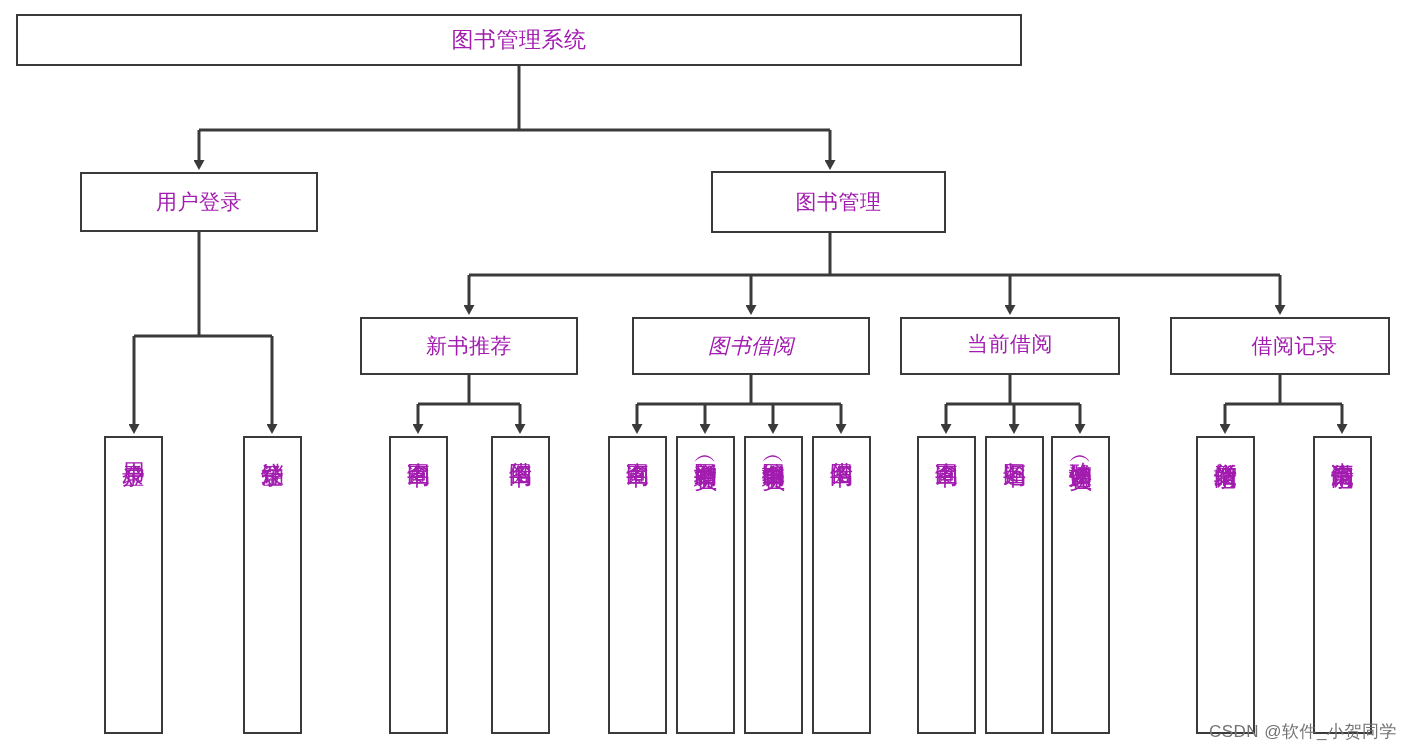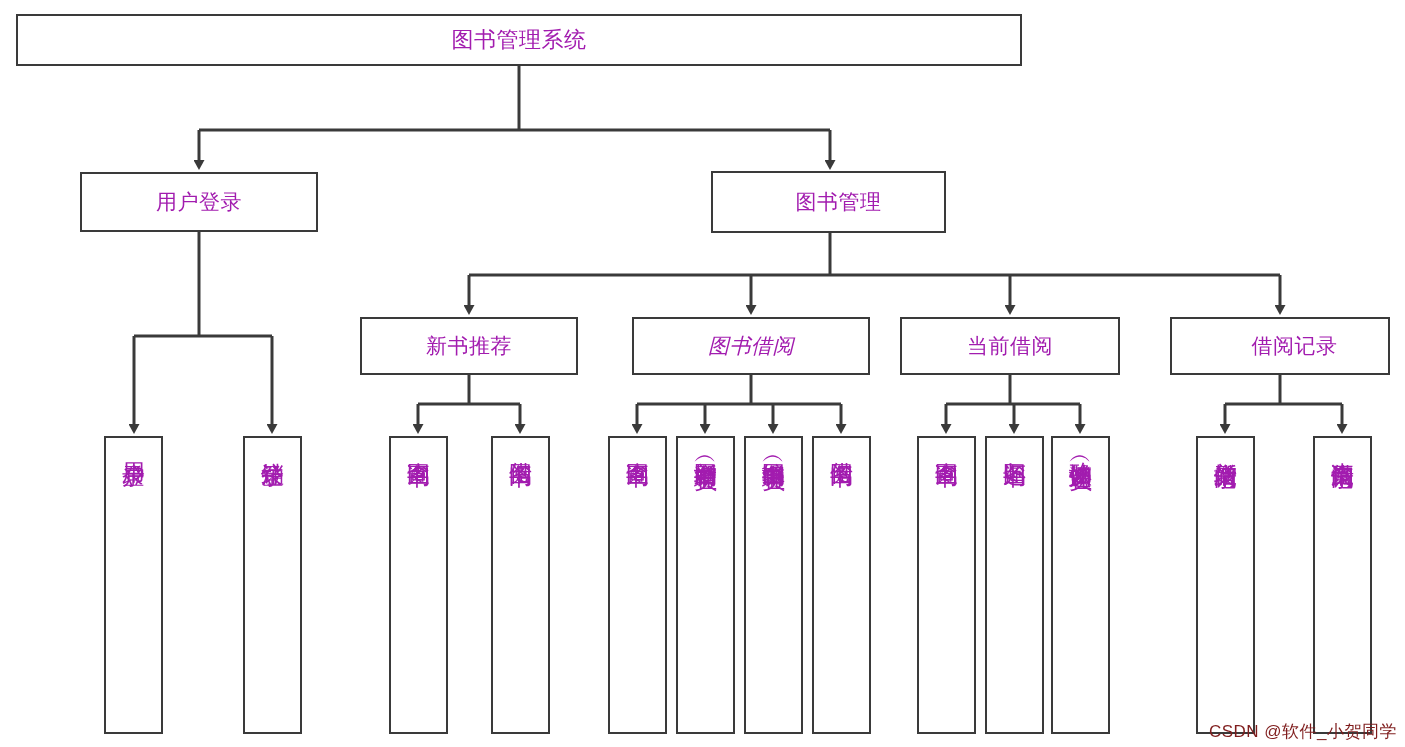--- a/index.html
+++ b/index.html
@@ -60,21 +60,21 @@
     font-size: 23px;
     line-height: 1.08;
     letter-spacing: 1px;
     white-space: nowrap;
   }
   .watermark {
     position: absolute;
     right: 8px;
     bottom: 4px;
     font-size: 17px;
-    color: #7f1d1d;
+    color: #737373;
     white-space: nowrap;
     letter-spacing: 0.5px;
   }
 </style>
 </head>
 <body>
 
 <div id="canvas">
 
   <svg class="wires" viewBox="0 0 1405 747">
@@ -137,21 +137,21 @@
   <div class="node horiz" style="left:711px; top:171px; width:235px; height:62px;padding-left:20px;">
     <span class="lbl">图书管理</span>
   </div>
 
   <div class="node horiz" style="left:360px; top:317px; width:218px; height:58px;">
     <span class="lbl">新书推荐</span>
   </div>
   <div class="node horiz" style="left:632px; top:317px; width:238px; height:58px;font-style:italic;">
     <span class="lbl">图书借阅</span>
   </div>
-  <div class="node horiz" style="left:900px; top:317px; width:220px; height:58px;">
+  <div class="node horiz" style="left:900px; top:317px; width:220px; height:58px;font-family:Liberation Mono, monospace;">
     <span class="lbl">当前借阅</span>
   </div>
   <div class="node horiz" style="left:1170px; top:317px; width:220px; height:58px;padding-left:29px;">
     <span class="lbl">借阅记录</span>
   </div>
 
   <div class="node leaf" style="left:104px; top:436px; width:59px; height:298px;">
     <span class="lbl">用户登录</span>
   </div>
   <div class="node leaf" style="left:243px; top:436px; width:59px; height:298px;">

